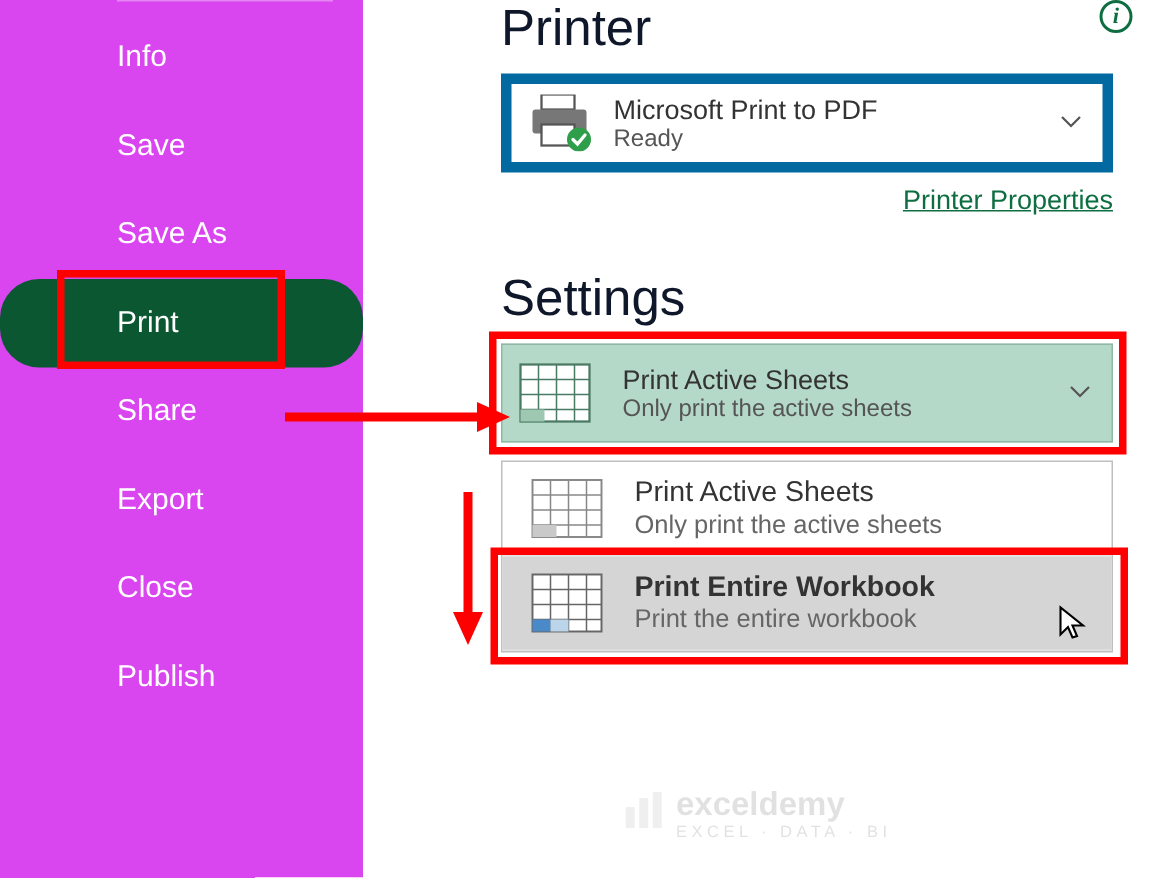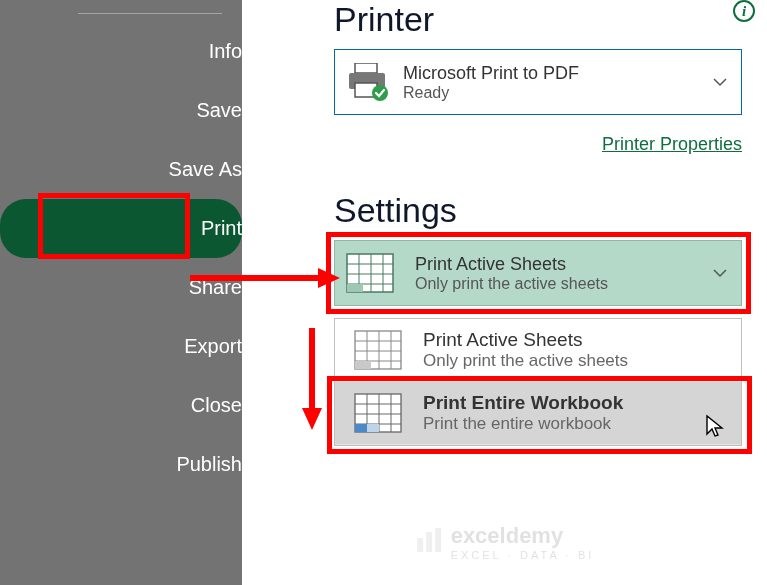--- a/index.html
+++ b/index.html
@@ -7,24 +7,23 @@
     font-family: "Segoe UI", Arial, sans-serif;
     background: #fff;
     width: 767px;
     height: 585px;
     overflow: hidden;
     position: relative;
   }
   .root { display: flex; height: 100%; }
   .sidebar {
     width: 242px;
-    background: #737373;
-    padding-top: 13px;
+    background: #d946ef;
+    padding-top: 0;
     position: relative;
-    text-align: right;
   }
   .sidebar hr {
     border: none; border-top: 1px solid rgba(255,255,255,0.35);
     margin: 0 20px 8px 78px;
   }
   .sb-item {
     color: #fff;
     font-size: 20px;
     padding: 18px 0 18px 78px;
     cursor: pointer;
@@ -40,31 +39,31 @@
   .main {
     flex: 1; padding: 0 0 0 26px; position: relative;
   }
   .section-h {
     font-size: 34px; font-weight: 300; color: #0f172a;
     margin: 0 0 10px 66px;
   }
   .printer-sec { margin-top: 0; }
   .settings-sec { margin-top: 36px; }
   .printer-box {
-    border: 1px solid #0369a1; background: #fff;
+    border: 7px solid #0369a1; background: #fff;
     width: 408px; height: 66px; margin-left: 66px;
     display: flex; align-items: center; padding: 6px 10px;
     position: relative; cursor: pointer;
   }
   .printer-icon { width: 44px; height: 38px; position: relative; margin-right: 14px; }
   .chev { position: absolute; right: 14px; top: 50%; transform: translateY(-50%); }
   .p-title { font-size: 18px; color: #333; }
   .p-sub { font-size: 16px; color: #555; }
   .props-link {
-    text-align: right; width: 408px; margin-left: 66px; margin-top: 19px;
+    text-align: right; width: 408px; margin-left: 66px; margin-top: 8px;
   }
   .props-link a { color: #0f6e41; text-decoration: underline; font-size: 18px; cursor:pointer;}
   .info-i {
     position: absolute; right: 12px; top: 0;
     width: 22px; height: 22px; border: 2px solid #0f6e41; border-radius: 50%;
     display:flex;align-items:center;justify-content:center;
     color:#0f6e41; font-weight:bold; font-family: Georgia, serif; font-style: italic;
     font-size: 15px;
   }
   .setting-selected {

